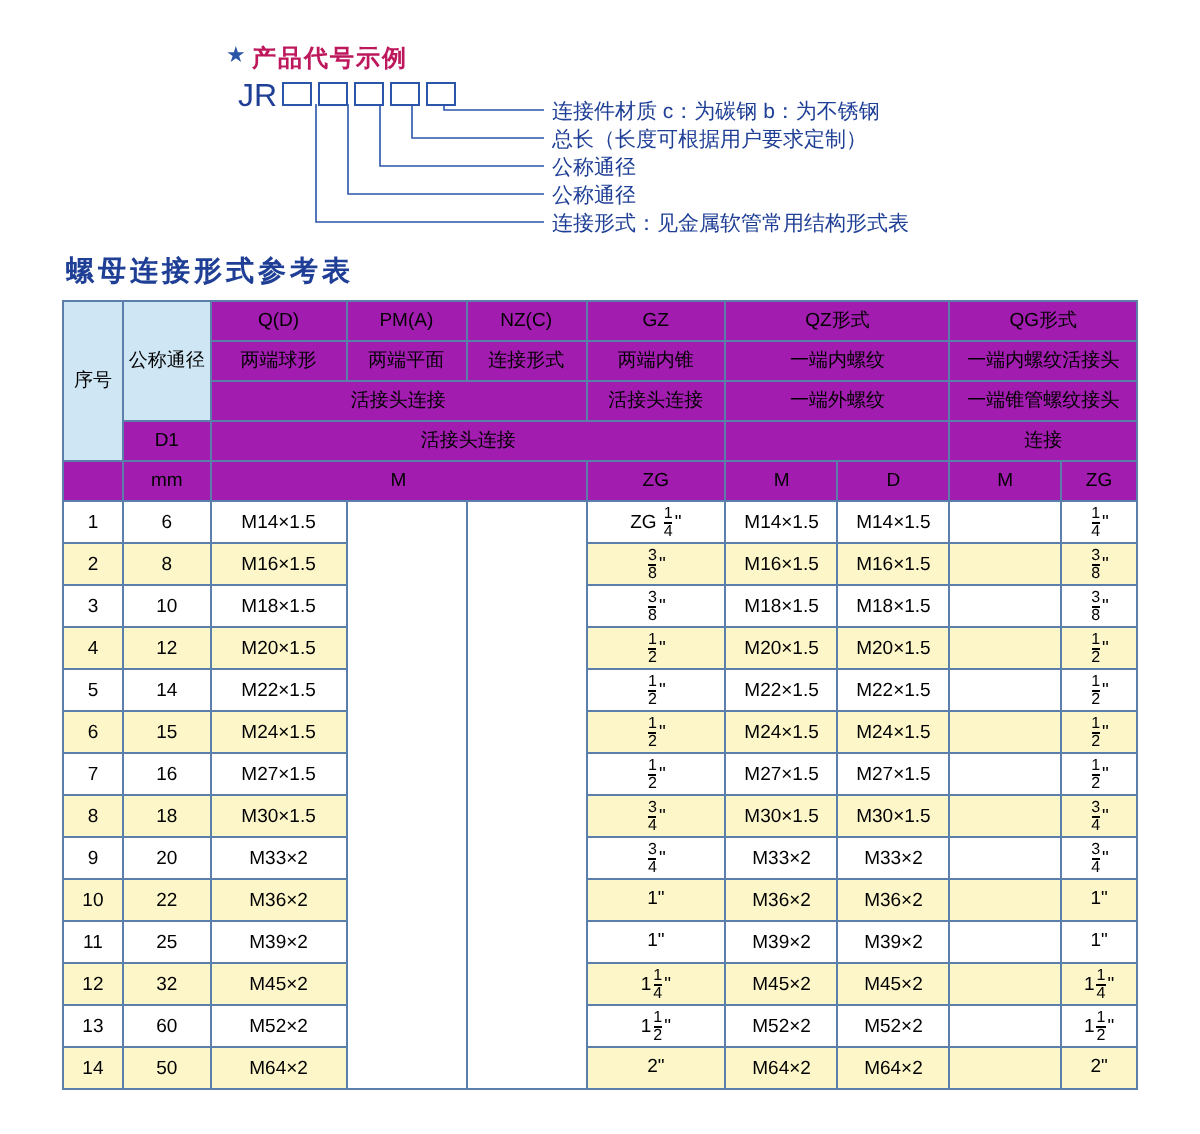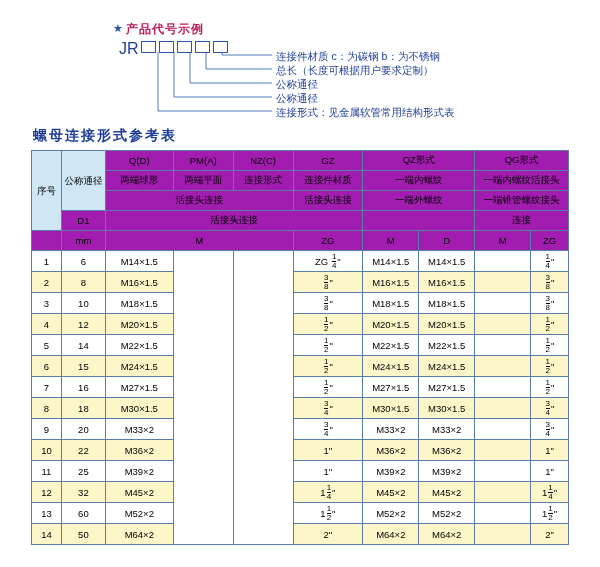--- a/index.html
+++ b/index.html
@@ -202,21 +202,21 @@
       <td>PM(A)</td>
       <td>NZ(C)</td>
       <td>GZ</td>
       <td colspan="2">QZ形式</td>
       <td colspan="2">QG形式</td>
     </tr>
     <tr>
       <td>两端球形</td>
       <td>两端平面</td>
       <td>连接形式</td>
-      <td>连接件材质</td>
+      <td>两端内锥</td>
       <td colspan="2">一端内螺纹</td>
       <td colspan="2">一端内螺纹活接头</td>
     </tr>
     <tr>
       <td colspan="3">活接头连接</td>
       <td>活接头连接</td>
       <td colspan="2">一端外螺纹</td>
       <td colspan="2">一端锥管螺纹接头</td>
     </tr>
     <tr>

